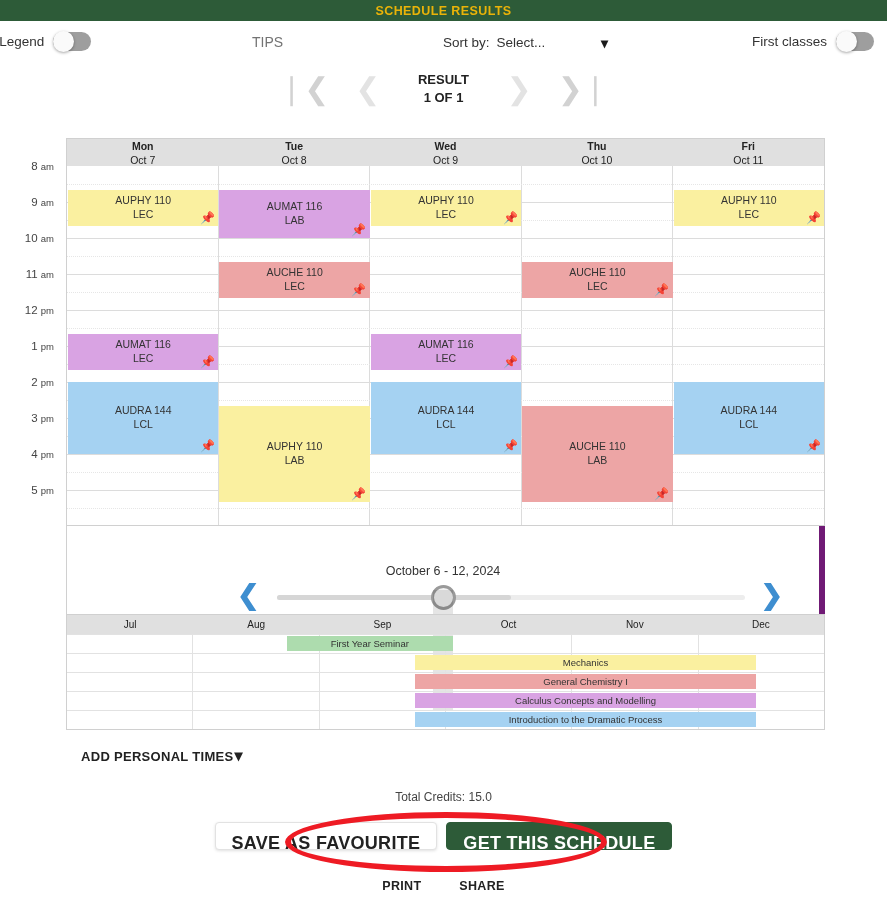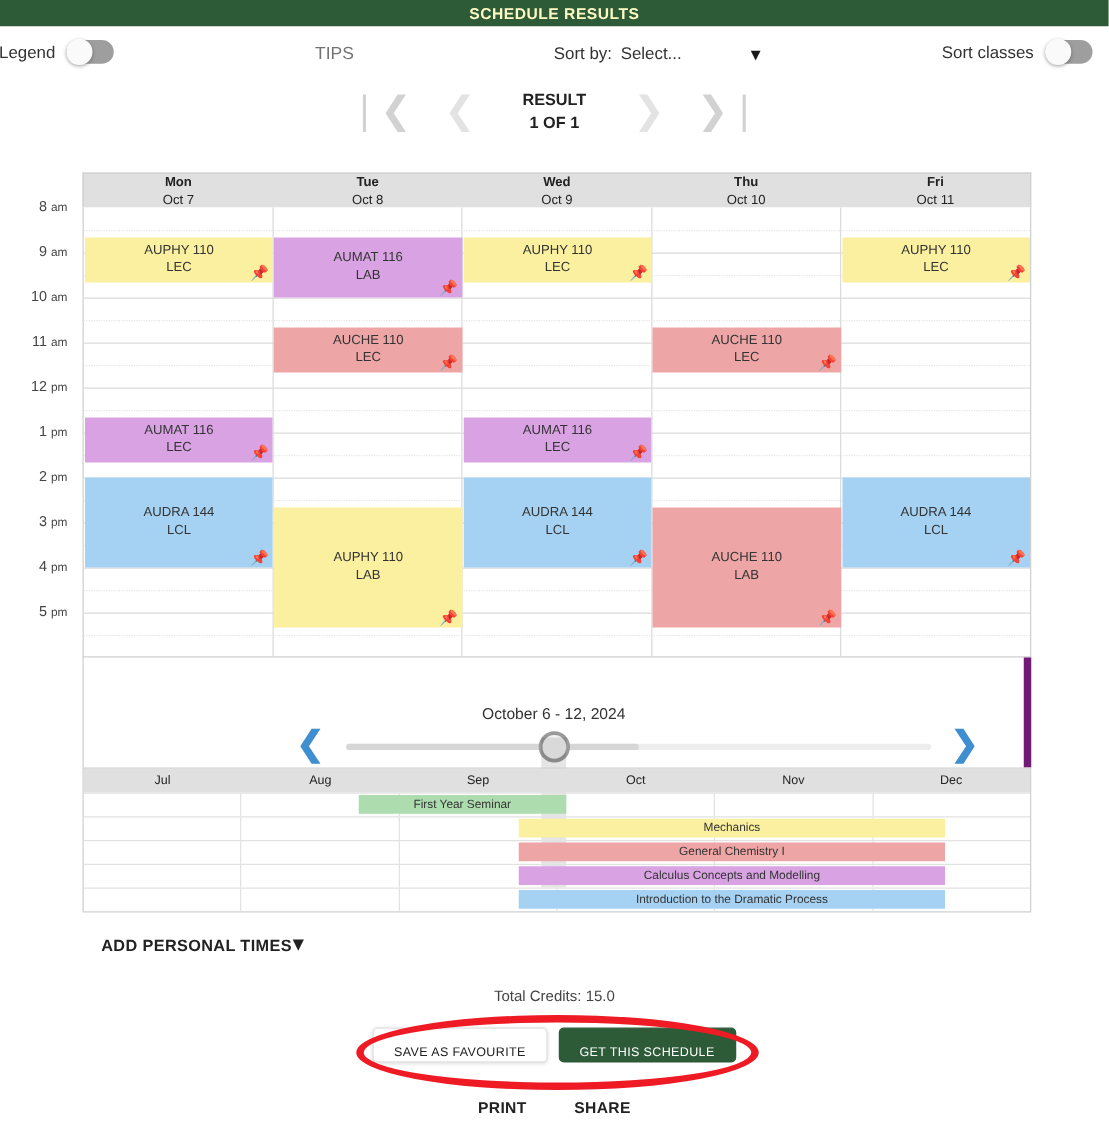--- a/index.html
+++ b/index.html
@@ -13,21 +13,21 @@
     font-family: "Liberation Sans", sans-serif;
     color: #333333;
     overflow: hidden;
     position: relative;
   }
 
   
   .banner {
     height: 21px;
     background: #2d5b38;
-    color: #fef9c3;
+    color: #eab308;
     font-size: 12.5px;
     font-weight: bold;
     letter-spacing: .4px;
     display: flex;
     align-items: center;
     justify-content: center;
   }
 
   
   .optionbar {
@@ -378,22 +378,22 @@
   .btnrow {
     position: absolute;
     left: 0; right: 0;
     top: 822px;
     display: flex;
     justify-content: center;
     align-items: stretch;
     gap: 0;
   }
   .btn {
-    font-size: 10px;
-    font-weight: normal;
+    font-size: 18px;
+    font-weight: bold;
     letter-spacing: .3px;
     padding: 0 16px;
     height: 28px;
     line-height: 40px;
     border-radius: 4px;
     box-sizing: border-box;
     white-space: nowrap;
   }
   .btn.ghost {
     background: #ffffff;
@@ -452,21 +452,21 @@
     <span>TIPS</span>
   </div>
 
   <div class="opt-sort">
     <span class="sb">Sort by:</span>
     <span class="sel">Select...</span>
     <span class="caret">▾</span>
   </div>
 
   <div class="opt-full">
-    <span class="lbl">Sort classes</span>
+    <span class="lbl">First classes</span>
     <span class="toggle"></span>
   </div>
 </div>
 
 <div class="pager">
   <span class="nav">❘❮</span>
   <span class="nav lite">❮</span>
   <div class="ctr">
     <div>RESULT</div>
     <div>1 OF 1</div>

